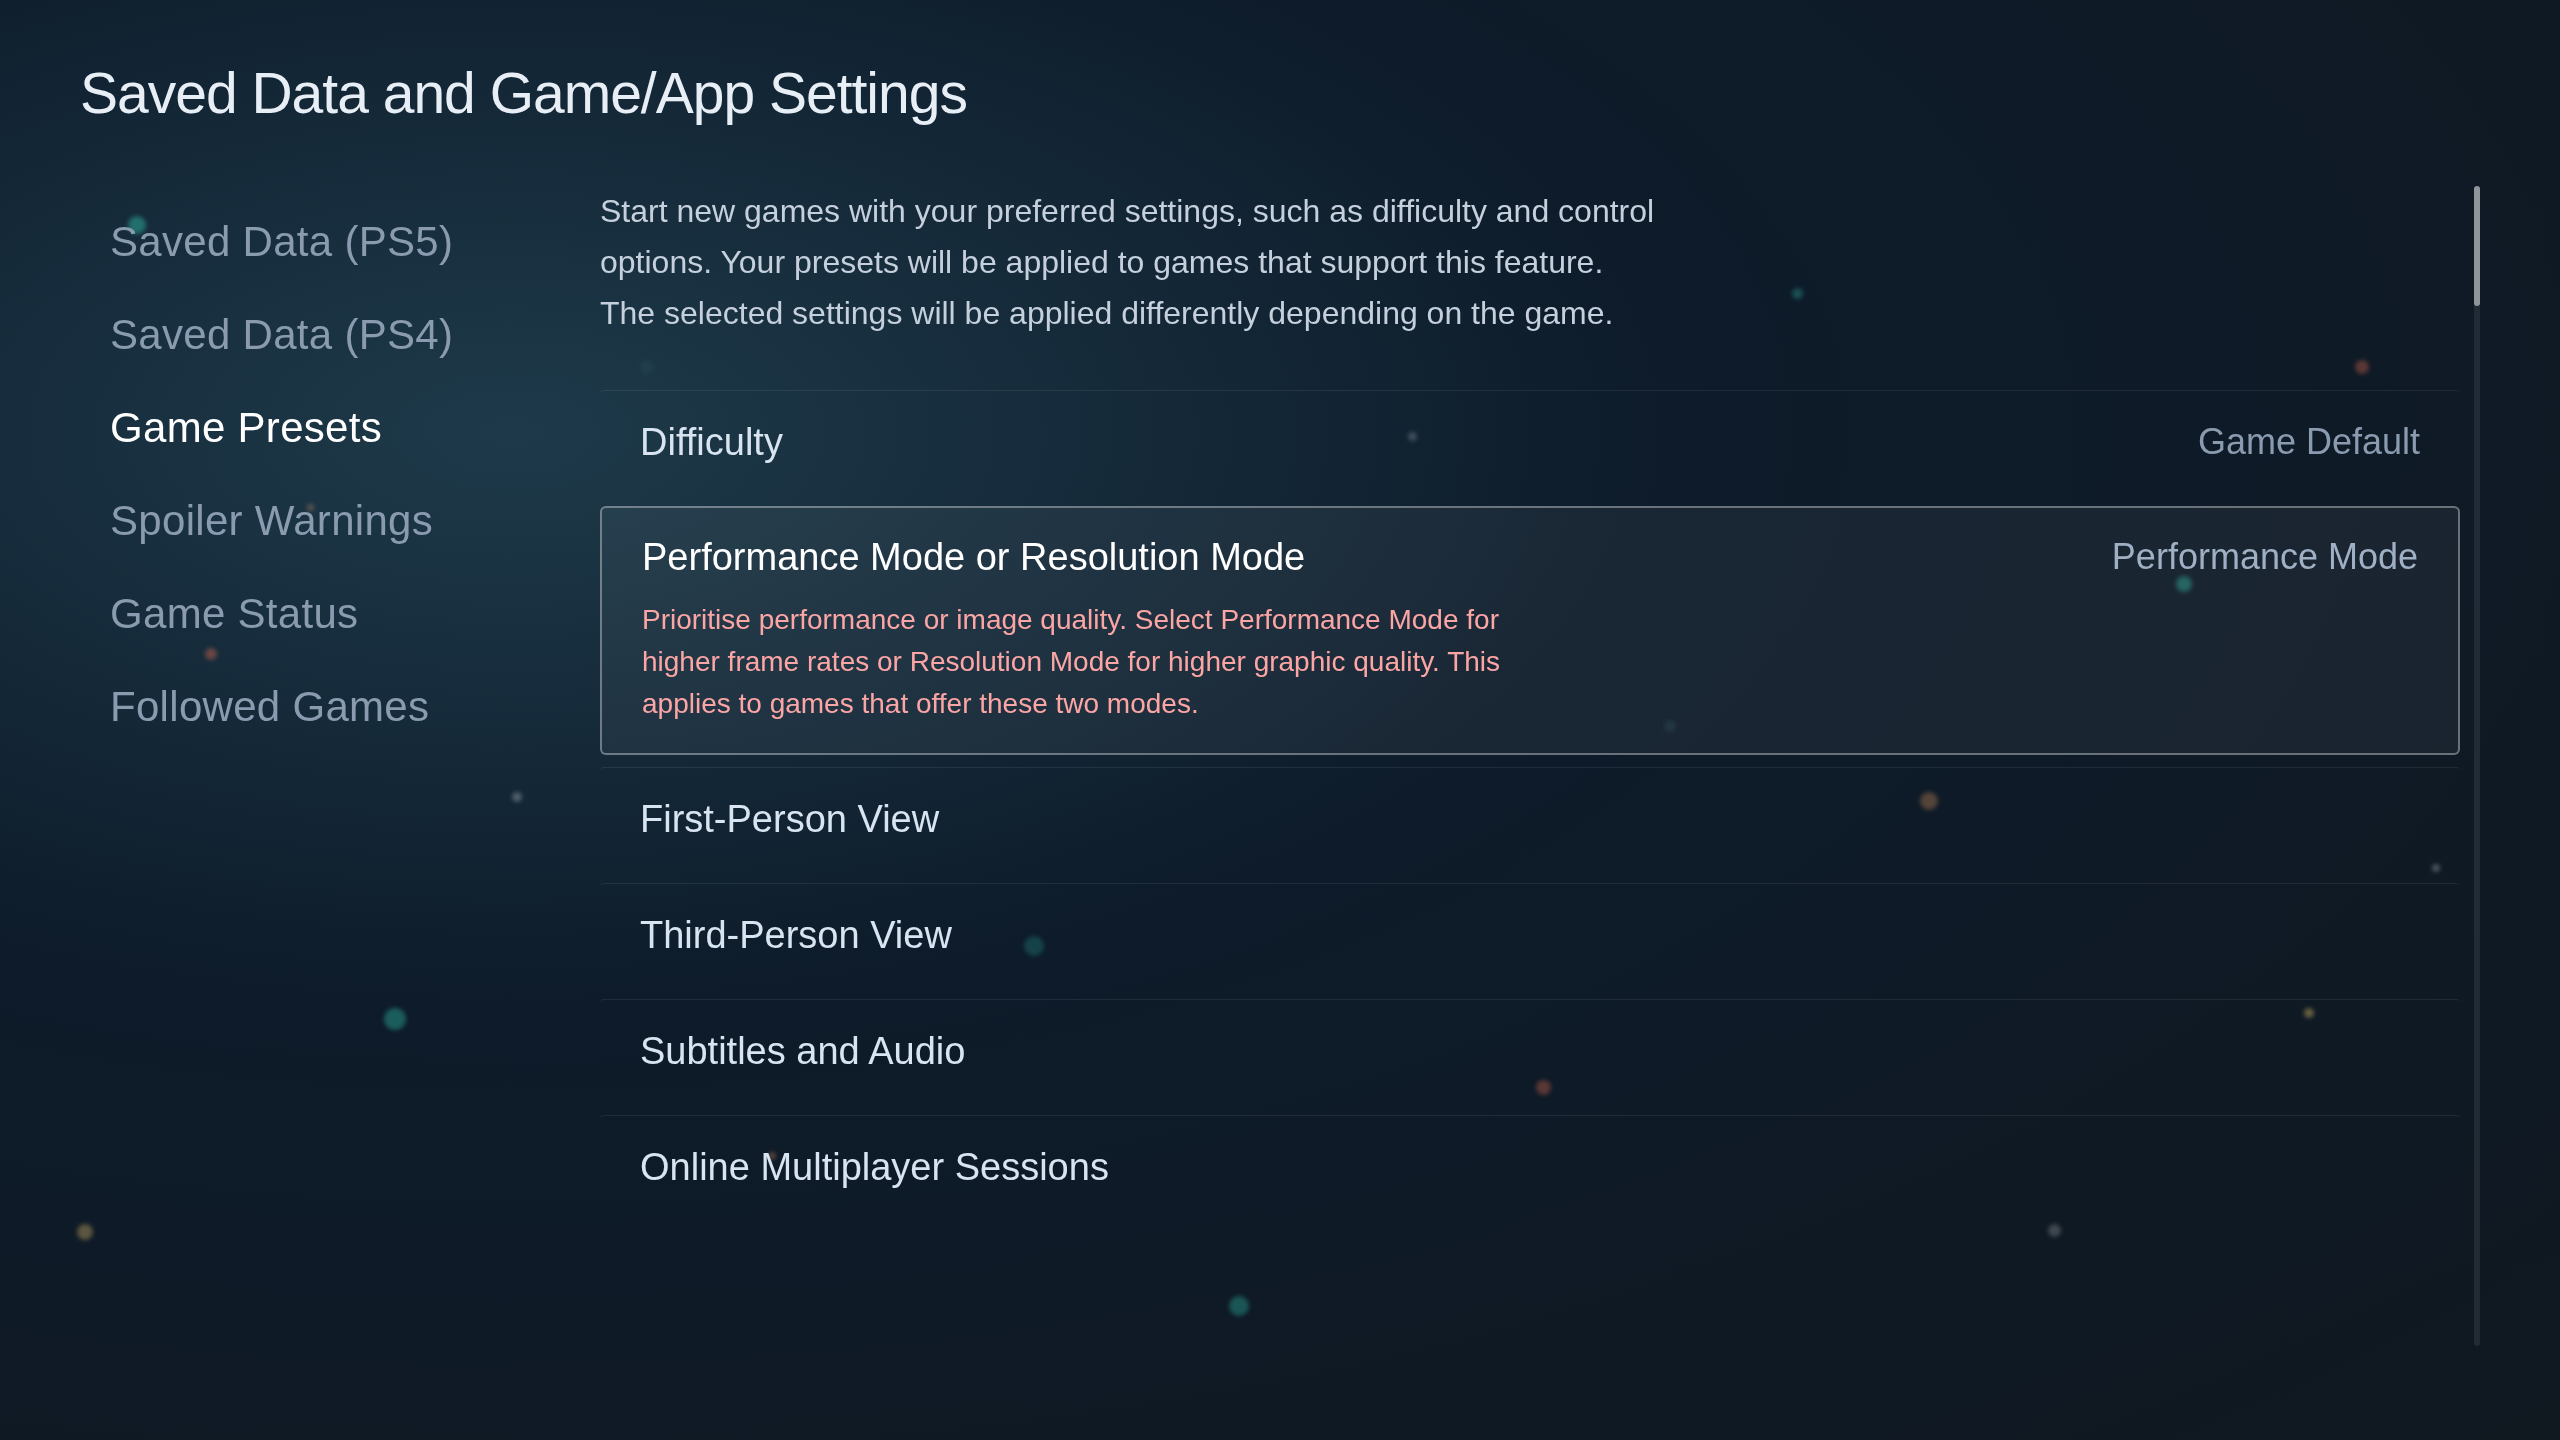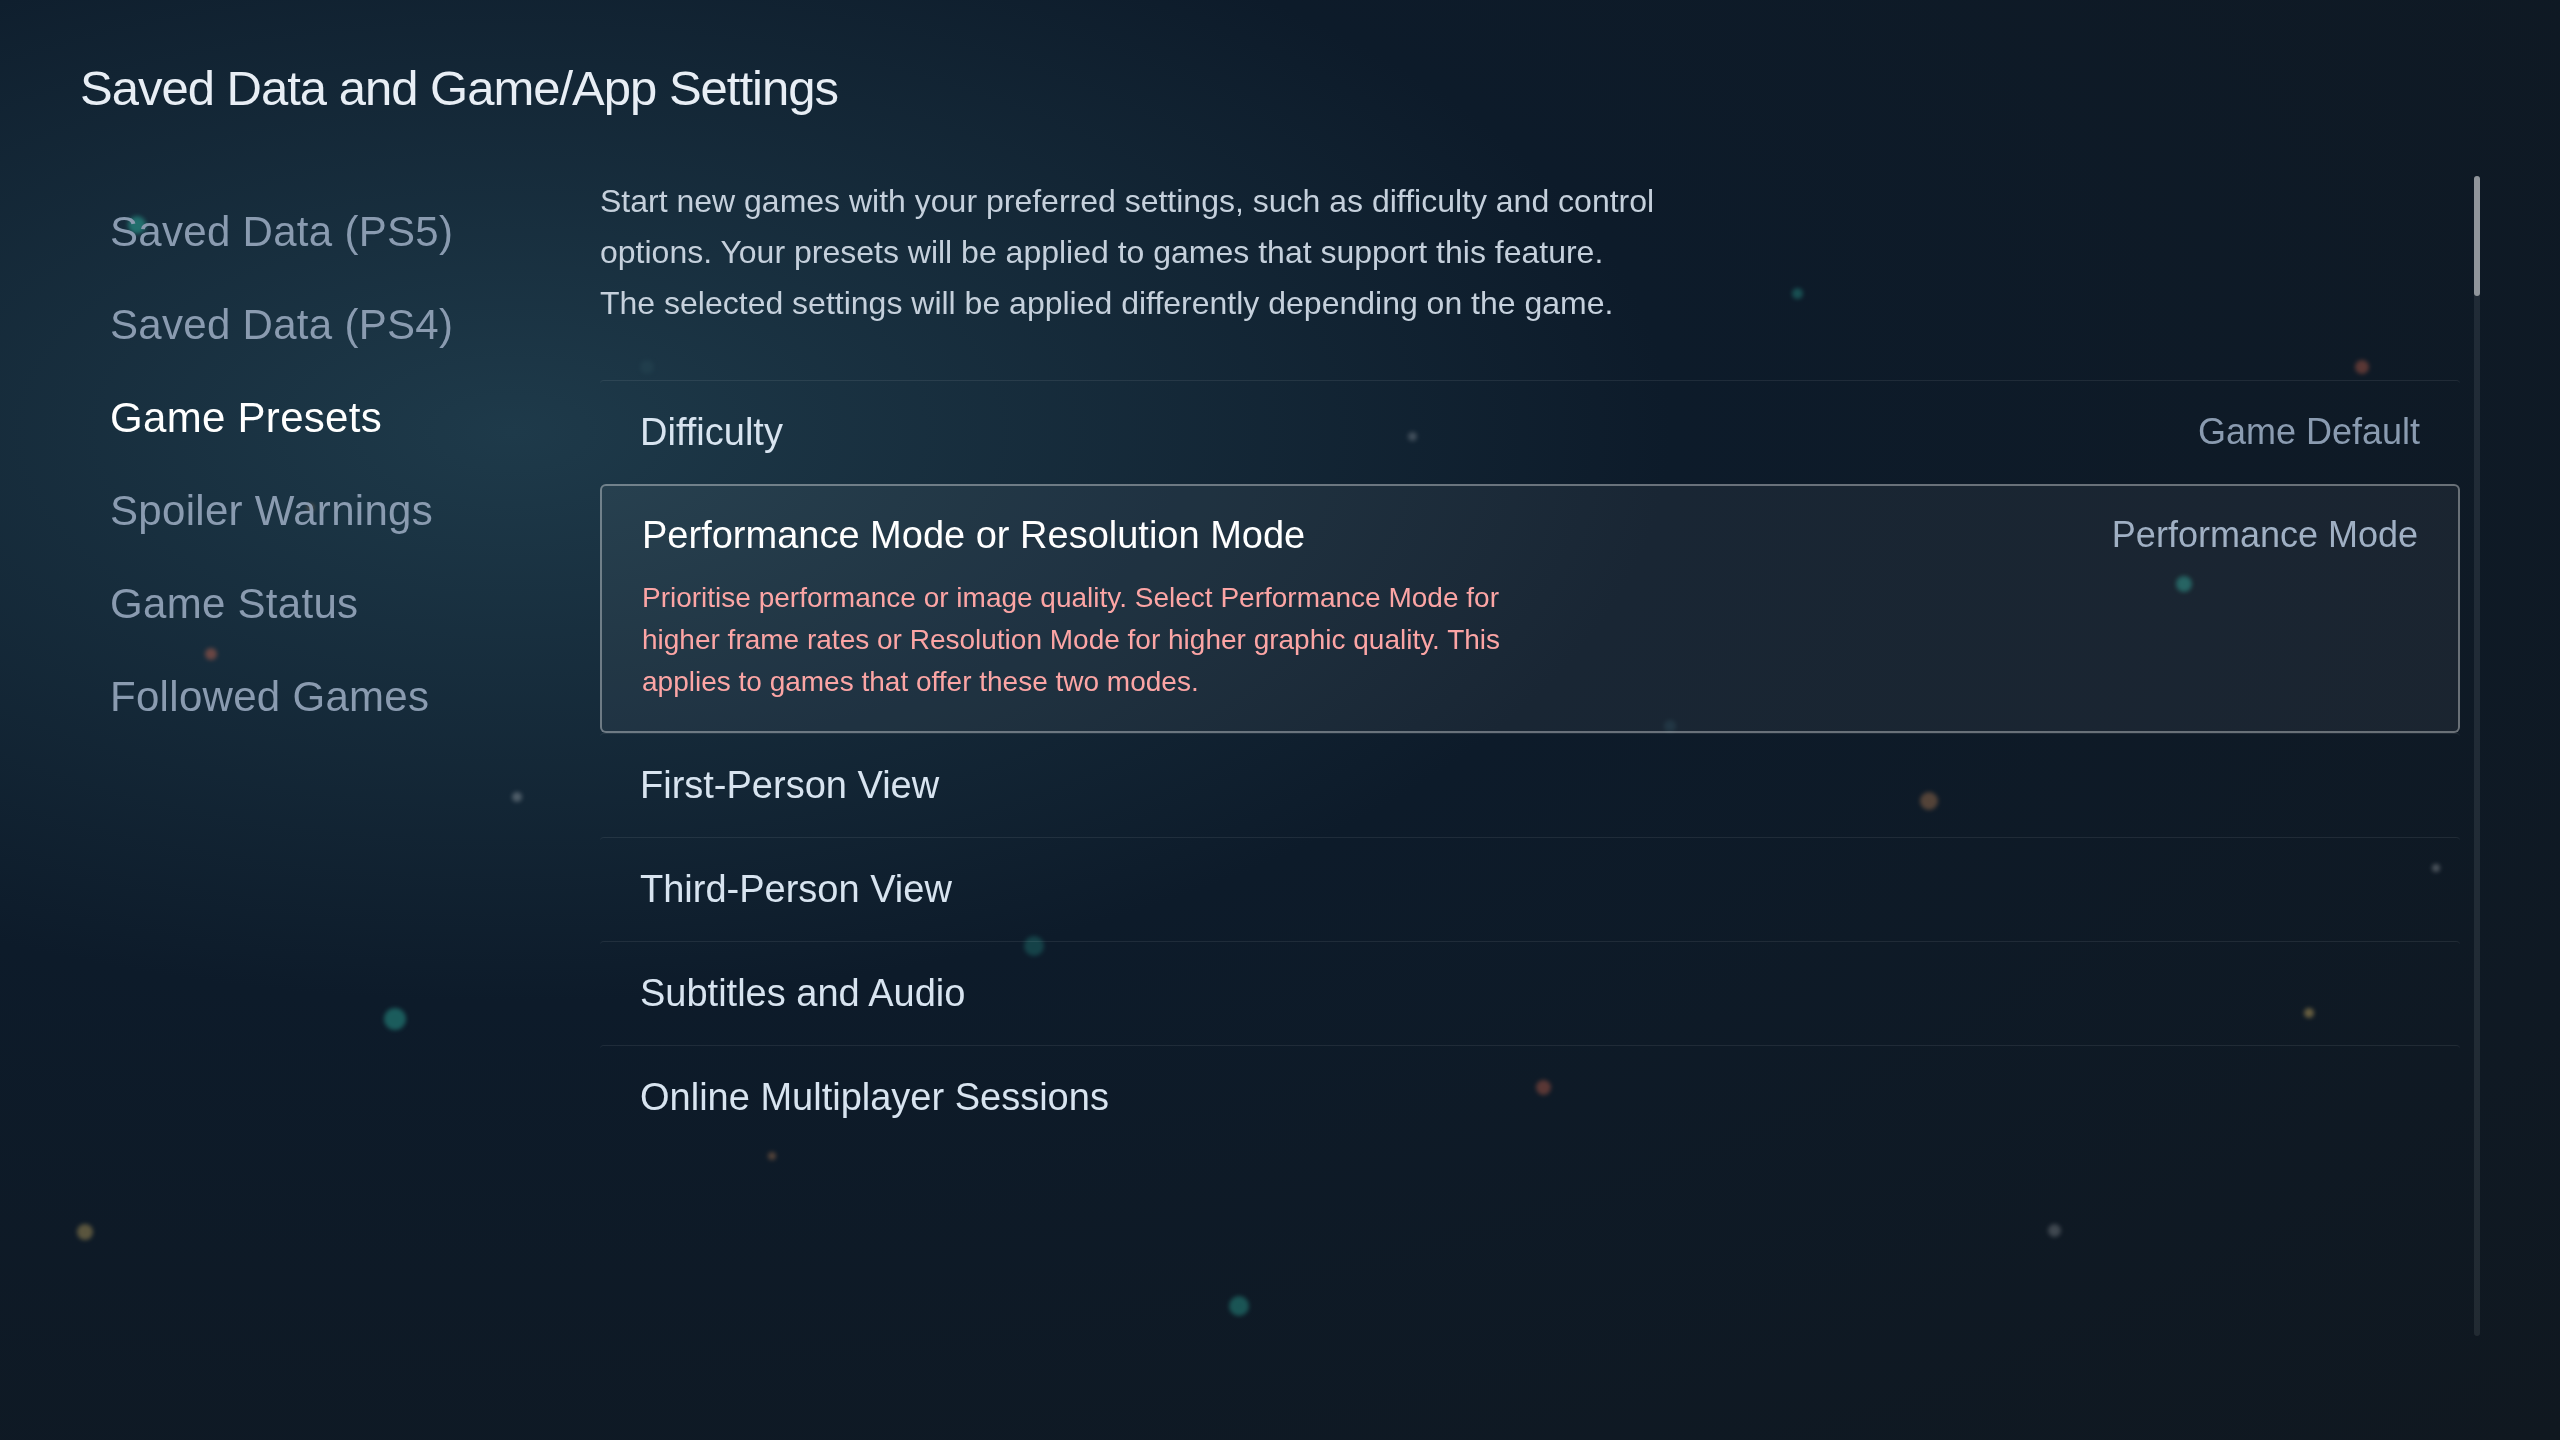--- a/index.html
+++ b/index.html
@@ -38,21 +38,21 @@
 
     
     .page {
       position: absolute;
       inset: 0;
       z-index: 10;
       padding: 60px 80px 60px 80px;
     }
 
     .page-title {
-      font-size: 49px;
+      font-size: 57px;
       font-weight: 300;
       color: #e8eef5;
       letter-spacing: -1px;
       margin-bottom: 60px;
     }
 
     .content-layout {
       display: flex;
       gap: 0;
       height: calc(100% - 160px);
@@ -120,21 +120,21 @@
       color: #c5d0dc;
       line-height: 1.6;
       margin-bottom: 50px;
       max-width: 1060px;
     }
 
     
     .settings-list {
       display: flex;
       flex-direction: column;
-      gap: 0;
+      gap: 12px;
     }
 
     .setting-row {
       display: flex;
       align-items: center;
       justify-content: space-between;
       padding: 30px 40px;
       border-top: 1px solid rgba(255,255,255,0.08);
       cursor: pointer;
       border-radius: 4px;

